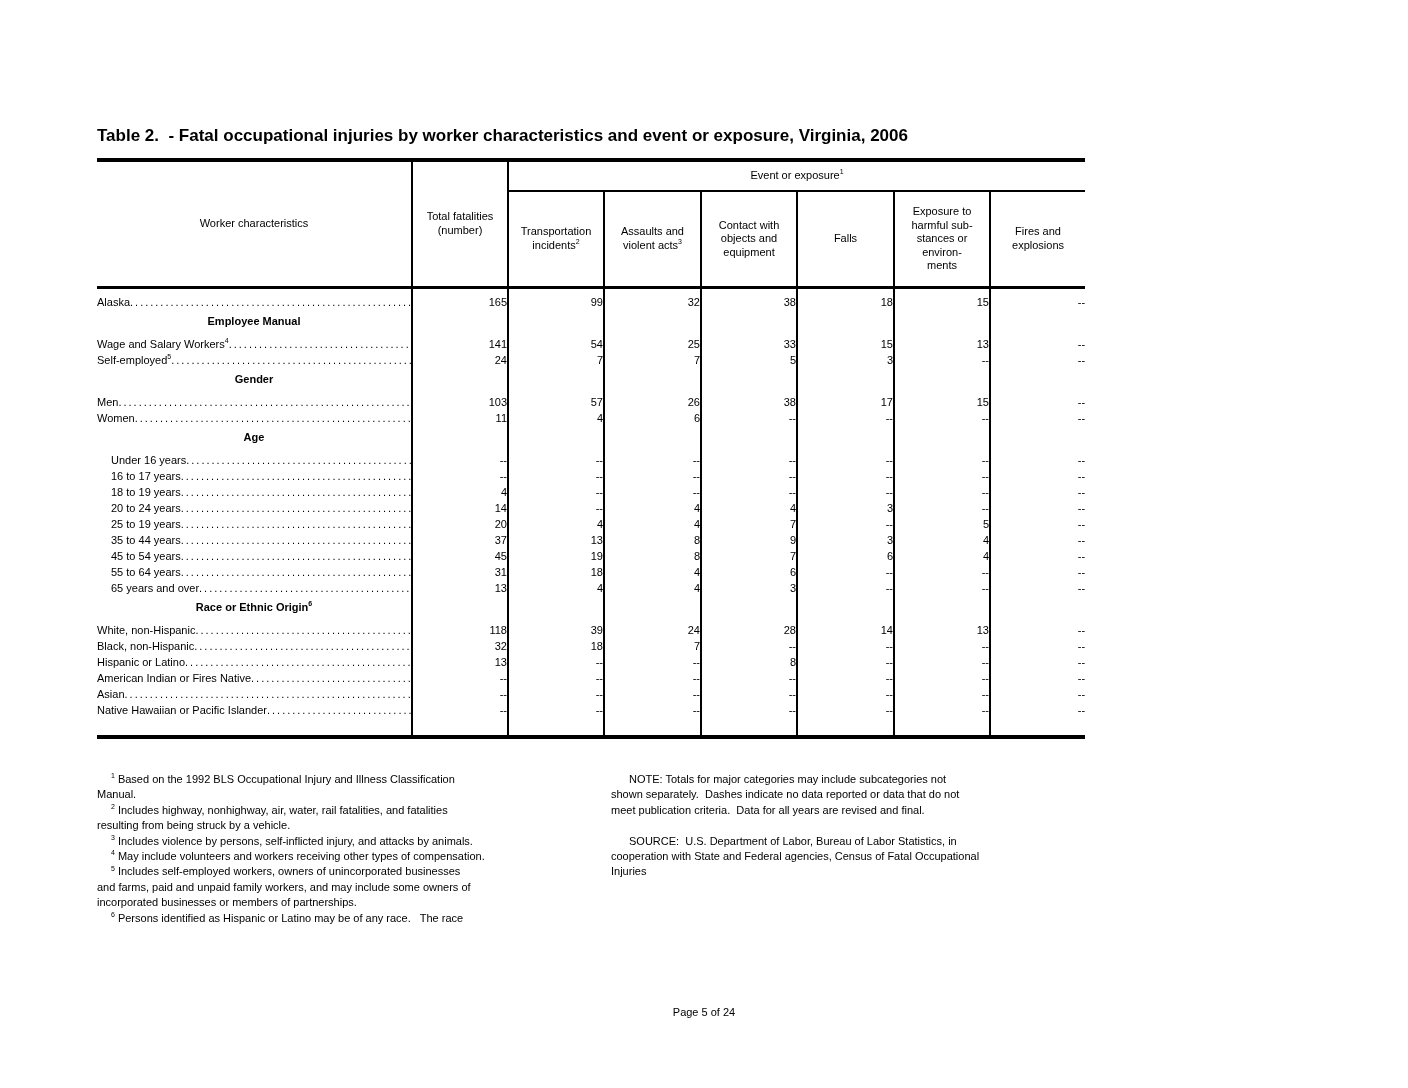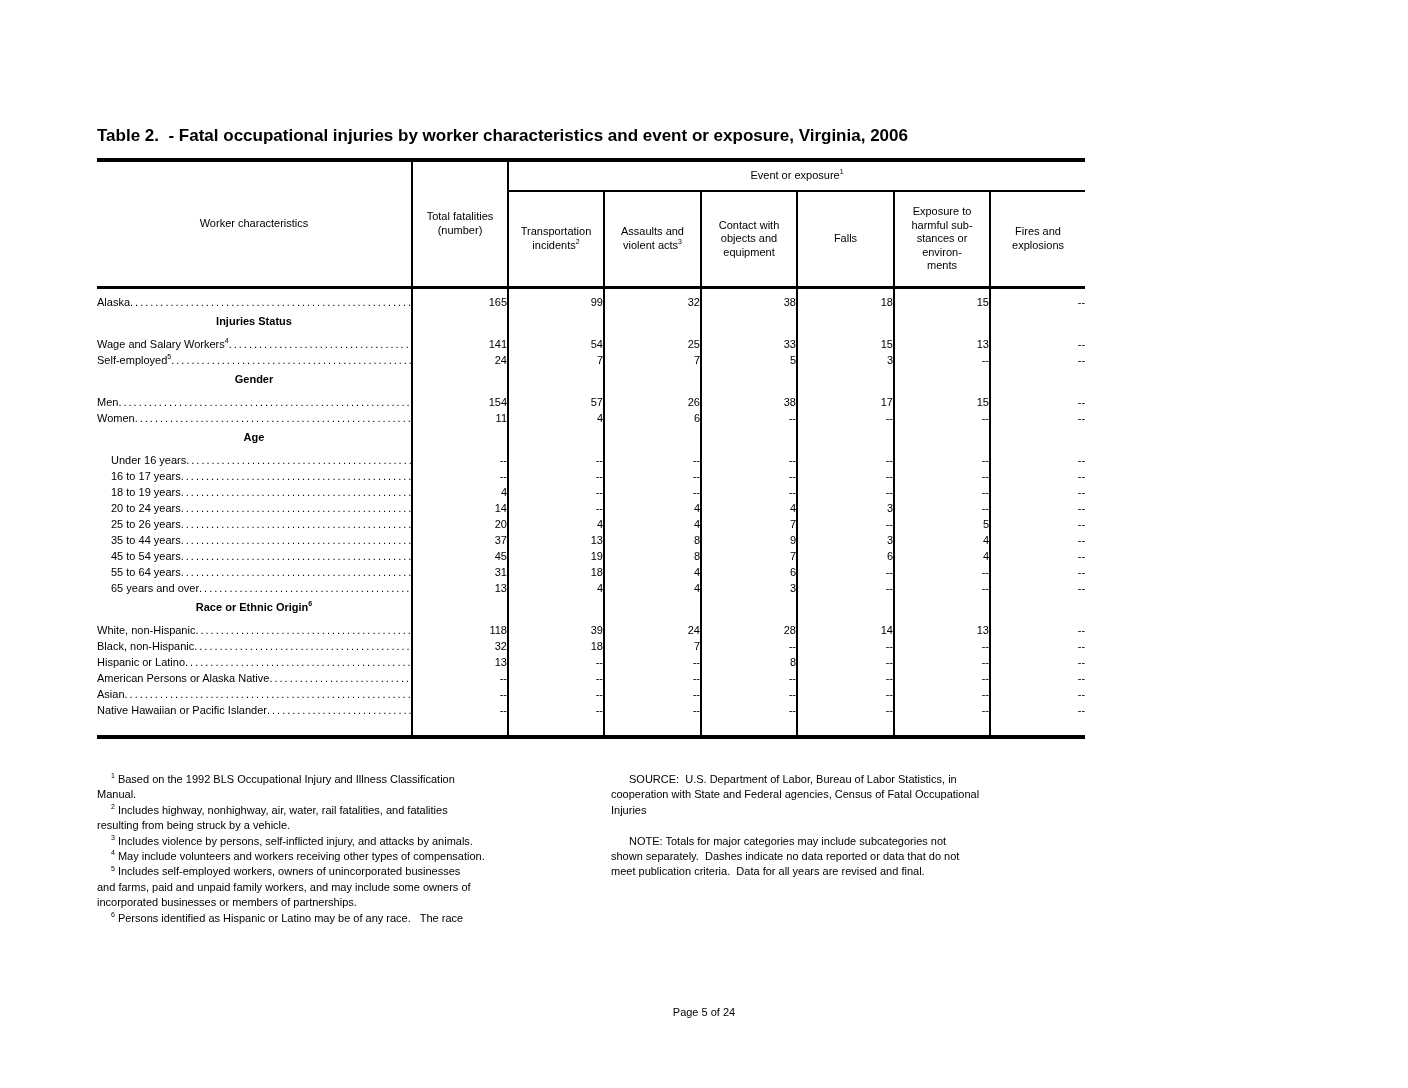--- a/index.html
+++ b/index.html
@@ -92,21 +92,21 @@
         <td class="lc"><span>Alaska</span><sup></sup><span class="leader">....................................................................................................................................................................................................................................................................</span></td>
         <td class="num bl">165</td>
         <td class="num bl">99</td>
         <td class="num bl">32</td>
         <td class="num bl">38</td>
         <td class="num bl">18</td>
         <td class="num bl">15</td>
         <td class="num bl">--</td>
       </tr>
       <tr class="section-row">
-        <td class="sc"><span>Injuries Status</span><sup></sup></td>
+        <td class="sc"><span>Employee Manual</span><sup></sup></td>
         <td class="num bl"></td>
         <td class="num bl"></td>
         <td class="num bl"></td>
         <td class="num bl"></td>
         <td class="num bl"></td>
         <td class="num bl"></td>
         <td class="num bl"></td>
       </tr>
       <tr class="data-row">
         <td class="lc"><span>Wage and Salary Workers</span><sup>4</sup><span class="leader">....................................................................................................................................................................................................................................................................</span></td>
@@ -133,21 +133,21 @@
         <td class="num bl"></td>
         <td class="num bl"></td>
         <td class="num bl"></td>
         <td class="num bl"></td>
         <td class="num bl"></td>
         <td class="num bl"></td>
         <td class="num bl"></td>
       </tr>
       <tr class="data-row">
         <td class="lc"><span>Men</span><sup></sup><span class="leader">....................................................................................................................................................................................................................................................................</span></td>
-        <td class="num bl">154</td>
+        <td class="num bl">103</td>
         <td class="num bl">57</td>
         <td class="num bl">26</td>
         <td class="num bl">38</td>
         <td class="num bl">17</td>
         <td class="num bl">15</td>
         <td class="num bl">--</td>
       </tr>
       <tr class="data-row">
         <td class="lc"><span>Women</span><sup></sup><span class="leader">....................................................................................................................................................................................................................................................................</span></td>
         <td class="num bl">11</td>
@@ -202,21 +202,21 @@
         <td class="lc ind"><span>20 to 24 years</span><sup></sup><span class="leader">....................................................................................................................................................................................................................................................................</span></td>
         <td class="num bl">14</td>
         <td class="num bl">--</td>
         <td class="num bl">4</td>
         <td class="num bl">4</td>
         <td class="num bl">3</td>
         <td class="num bl">--</td>
         <td class="num bl">--</td>
       </tr>
       <tr class="data-row">
-        <td class="lc ind"><span>25 to 26 years</span><sup></sup><span class="leader">....................................................................................................................................................................................................................................................................</span></td>
+        <td class="lc ind"><span>25 to 19 years</span><sup></sup><span class="leader">....................................................................................................................................................................................................................................................................</span></td>
         <td class="num bl">20</td>
         <td class="num bl">4</td>
         <td class="num bl">4</td>
         <td class="num bl">7</td>
         <td class="num bl">--</td>
         <td class="num bl">5</td>
         <td class="num bl">--</td>
       </tr>
       <tr class="data-row">
         <td class="lc ind"><span>35 to 44 years</span><sup></sup><span class="leader">....................................................................................................................................................................................................................................................................</span></td>
@@ -292,21 +292,21 @@
         <td class="lc"><span>Hispanic or Latino</span><sup></sup><span class="leader">....................................................................................................................................................................................................................................................................</span></td>
         <td class="num bl">13</td>
         <td class="num bl">--</td>
         <td class="num bl">--</td>
         <td class="num bl">8</td>
         <td class="num bl">--</td>
         <td class="num bl">--</td>
         <td class="num bl">--</td>
       </tr>
       <tr class="data-row">
-        <td class="lc"><span>American Persons or Alaska Native</span><sup></sup><span class="leader">....................................................................................................................................................................................................................................................................</span></td>
+        <td class="lc"><span>American Indian or Fires Native</span><sup></sup><span class="leader">....................................................................................................................................................................................................................................................................</span></td>
         <td class="num bl">--</td>
         <td class="num bl">--</td>
         <td class="num bl">--</td>
         <td class="num bl">--</td>
         <td class="num bl">--</td>
         <td class="num bl">--</td>
         <td class="num bl">--</td>
       </tr>
       <tr class="data-row">
         <td class="lc"><span>Asian</span><sup></sup><span class="leader">....................................................................................................................................................................................................................................................................</span></td>
@@ -347,21 +347,21 @@
     <p><sup>2</sup><span>Includes highway, nonhighway, air, water, rail fatalities, and fatalities
 resulting from being struck by a vehicle.</span></p>
     <p><sup>3</sup><span>Includes violence by persons, self-inflicted injury, and attacks by animals.</span></p>
     <p><sup>4</sup><span>May include volunteers and workers receiving other types of compensation.</span></p>
     <p><sup>5</sup><span>Includes self-employed workers, owners of unincorporated businesses
 and farms, paid and unpaid family workers, and may include some owners of
 incorporated businesses or members of partnerships.</span></p>
     <p><sup>6</sup><span>Persons identified as Hispanic or Latino may be of any race.   The race</span></p>
   </div>
 <div class="fn fnr" id="fn-right">
+    <p class="indented"><span>NOTE: Totals for major categories may include subcategories not
+shown separately.  Dashes indicate no data reported or data that do not
+meet publication criteria.  Data for all years are revised and final.</span></p>
     <p class="indented"><span>SOURCE:  U.S. Department of Labor, Bureau of Labor Statistics, in
 cooperation with State and Federal agencies, Census of Fatal Occupational
 Injuries</span></p>
-    <p class="indented"><span>NOTE: Totals for major categories may include subcategories not
-shown separately.  Dashes indicate no data reported or data that do not
-meet publication criteria.  Data for all years are revised and final.</span></p>
   </div>
 
 <div class="pageno">Page 5 of 24</div>
 
 </body></html>

